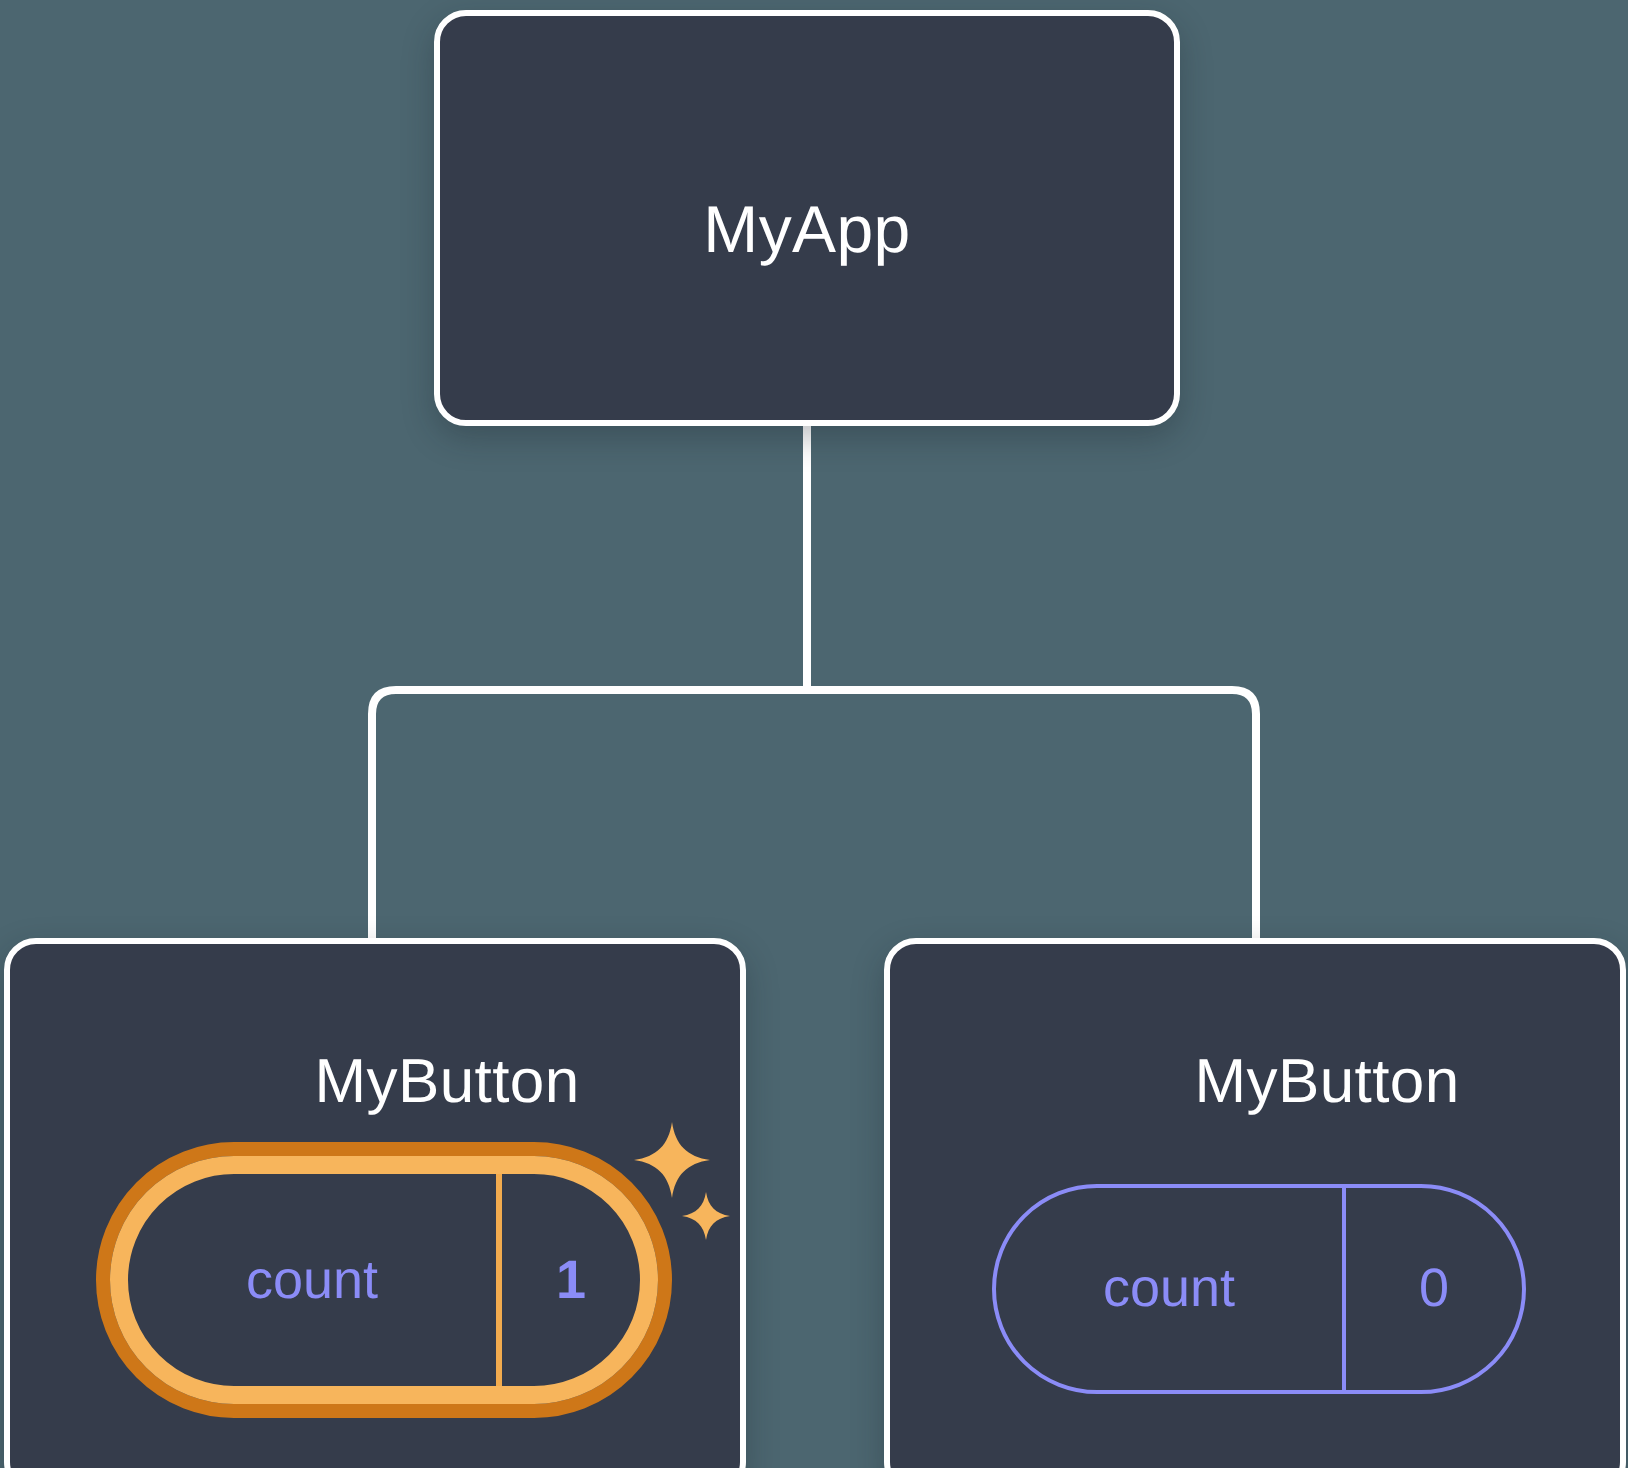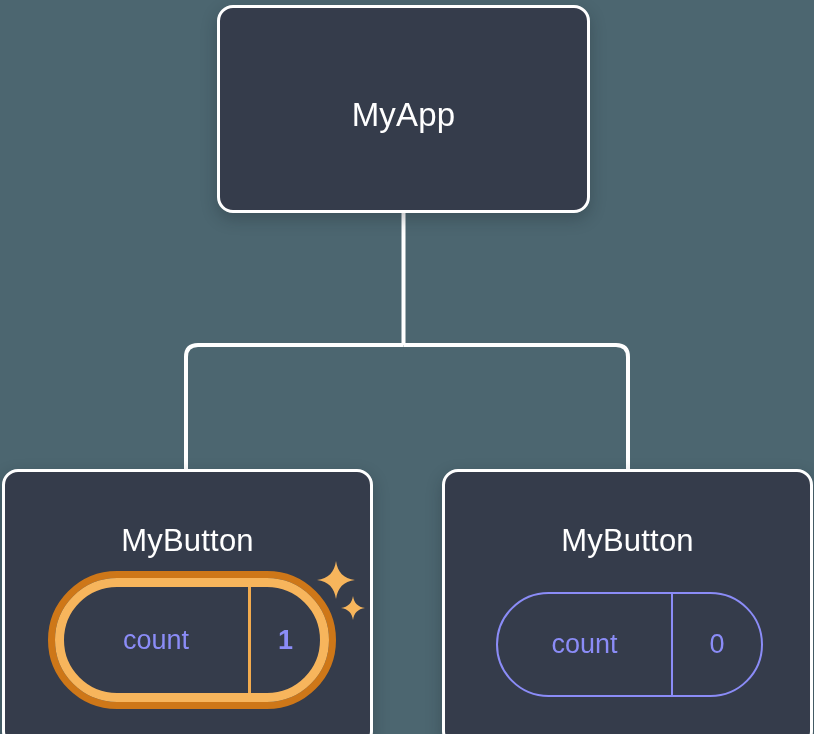--- a/index.html
+++ b/index.html
@@ -64,20 +64,21 @@
     white-space: nowrap;
   }
   .node-root .node-title {
     top: 88px;
     font-size: 33px;
   }
   .node-child-left .node-title,
   .node-child-right .node-title {
     top: 51px;
     font-size: 31px;
+    margin-left: 36px;
   }
 
   
   .pill {
     position: absolute;
     display: flex;
     align-items: stretch;
     box-sizing: border-box;
     border: 2px solid #8b8cf7;
     border-radius: 999px;

